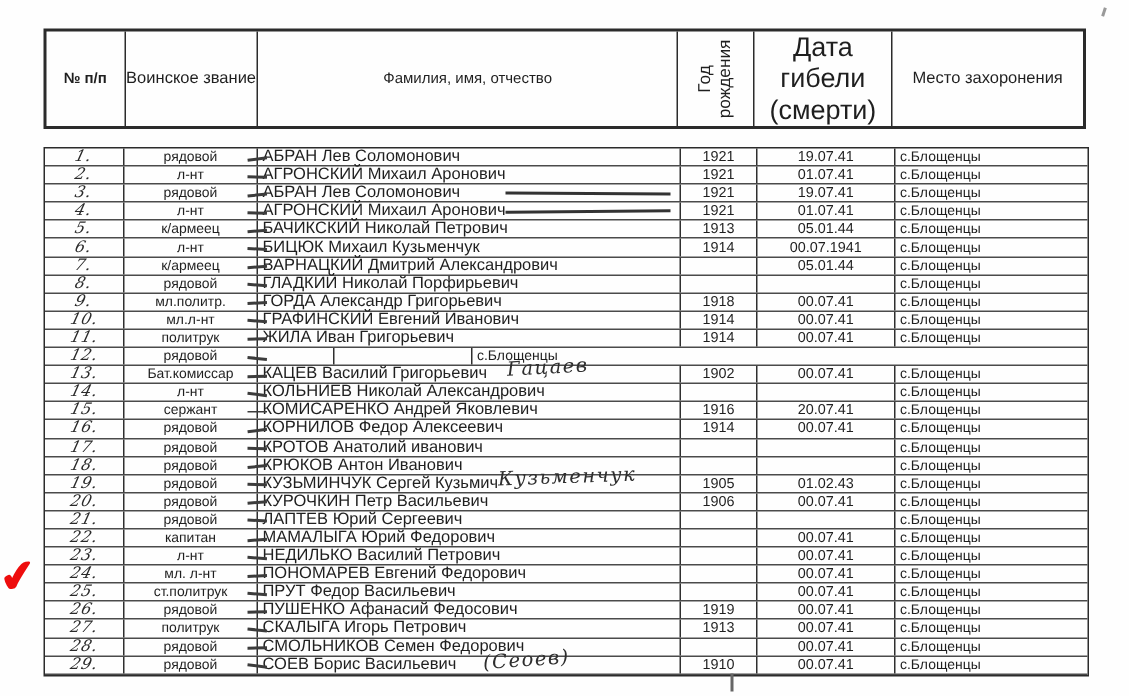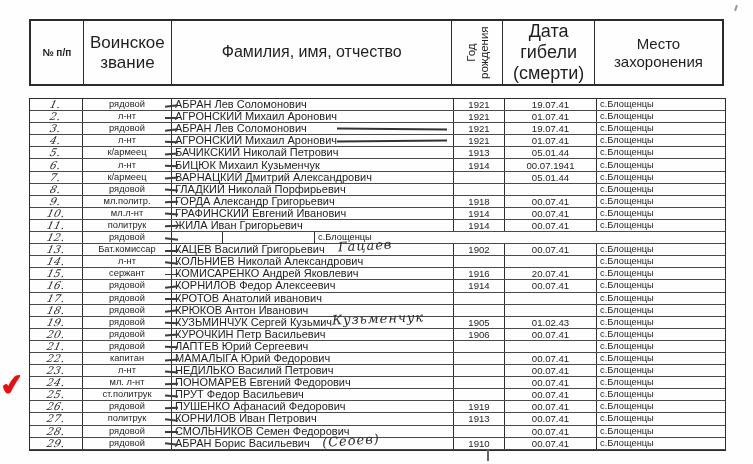--- a/index.html
+++ b/index.html
@@ -6,25 +6,25 @@
   #page{position:relative;width:753px;height:464px;background:#fefefe;overflow:hidden;
         font-family:"Liberation Sans",sans-serif;color:#1f1f1f;}
 
   
   #hdr{position:absolute;left:29px;top:19px;width:695px;height:67px;
        border:2px solid #2b2b2b;display:flex;box-sizing:border-box;}
   .hcell{border-right:1.5px solid #2b2b2b;display:flex;align-items:center;justify-content:center;
          text-align:center;box-sizing:border-box;line-height:1.15;}
   .hcell:last-child{border-right:none;}
   .h-num{width:53px;font-size:10px;font-weight:bold;}
-  .h-rank{width:89px;font-size:17px;}
-  .h-name{width:282px;font-size:16px;}
+  .h-rank{width:89px;font-size:11px;}
+  .h-name{width:282px;font-size:10px;}
   .h-birth{width:51px;font-size:11.5px;}
   .h-death{width:92px;font-size:18px;}
-  .h-place{width:128px;font-size:15px;}
+  .h-place{width:128px;font-size:11px;}
   .rot{transform:rotate(-90deg);white-space:nowrap;line-height:1.1;}
 
   
   #body{position:absolute;left:29px;top:98px;width:695px;
         border:1.5px solid #2b2b2b;box-sizing:content-box;background:transparent;}
   .brow{position:relative;display:flex;height:12.1px;border-bottom:1px solid #4a4a4a;box-sizing:border-box;}
   .brow:last-child{border-bottom:none;}
   .cell{border-right:1px solid #2f2f2f;box-sizing:border-box;overflow:visible;white-space:nowrap;
         font-size:9.6px;line-height:11px;display:flex;align-items:center;}
   .c-num{width:53px;justify-content:center;}
@@ -319,51 +319,51 @@
         <div class="cell c-name">ПРУТ Федор Васильевич</div>
         <div class="cell c-birth"></div>
         <div class="cell c-death">00.07.41</div>
         <div class="cell c-place">с.Блощенцы</div>
       </div>
       <div class="brow">
         <div class="cell c-num">
           <span class="hw">26.</span>
         </div>
         <div class="cell c-rank">рядовой<span class="tick" style="transform: rotate(-2deg);"></span></div>
-        <div class="cell c-name">ПУШЕНКО Афанасий Федорович</div>
+        <div class="cell c-name">ПУШЕНКО Афанасий Федосович</div>
         <div class="cell c-birth">1919</div>
         <div class="cell c-death">00.07.41</div>
         <div class="cell c-place">с.Блощенцы</div>
       </div>
       <div class="brow">
         <div class="cell c-num">
           <span class="hw">27.</span>
         </div>
         <div class="cell c-rank">политрук<span class="tick" style="transform: rotate(6deg);"></span></div>
-        <div class="cell c-name">КОРНИЛОВ Иван Петрович</div>
+        <div class="cell c-name">СКАЛЫГА Игорь Петрович</div>
         <div class="cell c-birth">1913</div>
         <div class="cell c-death">00.07.41</div>
         <div class="cell c-place">с.Блощенцы</div>
       </div>
       <div class="brow">
         <div class="cell c-num">
           <span class="hw">28.</span>
         </div>
         <div class="cell c-rank">рядовой<span class="tick" style="transform: rotate(-1deg);"></span></div>
         <div class="cell c-name">СМОЛЬНИКОВ Семен Федорович</div>
         <div class="cell c-birth"></div>
         <div class="cell c-death">00.07.41</div>
         <div class="cell c-place">с.Блощенцы</div>
       </div>
       <div class="brow">
         <div class="cell c-num">
           <span class="hw">29.</span>
         </div>
         <div class="cell c-rank">рядовой<span class="tick" style="transform: rotate(7deg);"></span></div>
-        <div class="cell c-name">АБРАН Борис Васильевич</div>
+        <div class="cell c-name">СОЕВ Борис Васильевич</div>
         <div class="cell c-birth">1910</div>
         <div class="cell c-death">00.07.41</div>
         <div class="cell c-place">с.Блощенцы</div>
       </div>
       <div class="annot" style="left: 308px; top: 139px; transform: rotate(-3deg);">Гацаев</div>
       <div class="annot" style="left: 302px; top: 212px; transform: rotate(-2deg);">Кузьменчук</div>
       <div class="annot" style="left: 292px; top: 334px; transform: rotate(-4deg);">(Сеоев)</div>
     </div>
 
   <div id="redcheck" style="color: rgb(238, 13, 13);">✔</div>

